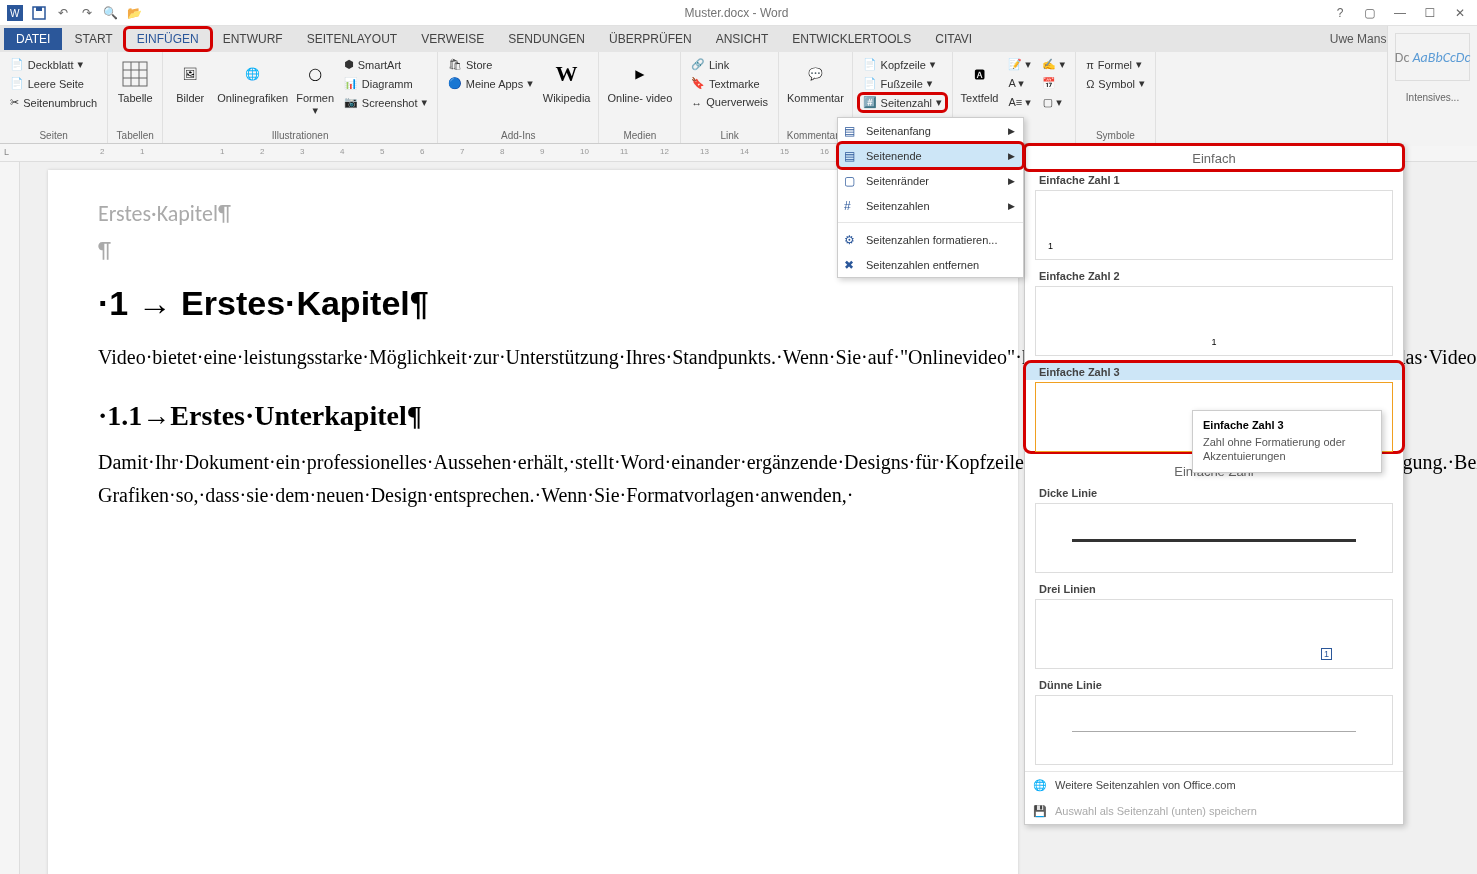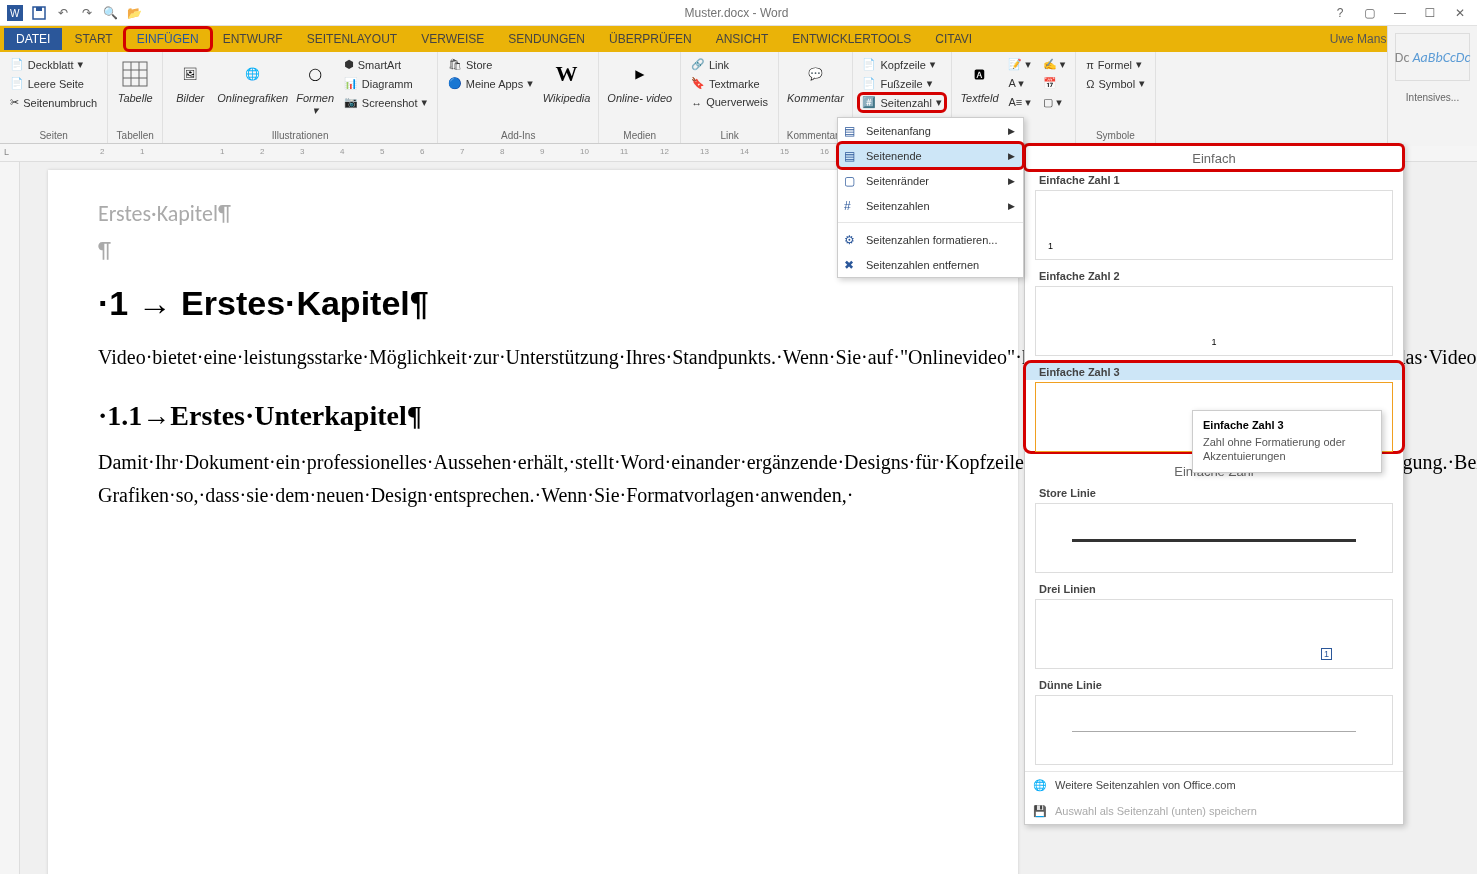--- a/index.html
+++ b/index.html
@@ -7,37 +7,37 @@
   
   
   .titlebar { background: #fff; height: 26px; display: flex; align-items: center; padding: 0 6px; border-bottom: 1px solid #e1e1e1;}
   .qa { display:flex; gap:6px; align-items:center; }
   .qa-icon { width: 18px; height:18px; display:flex; align-items:center; justify-content:center; color:#666; }
   .title { flex:1; text-align:center; color:#737373; font-size:12px; }
   .winbtns { display:flex; gap:8px; color:#666; align-items:center;}
   .winbtn { width:22px; text-align:center; }
   
   
-  .tabs { display:flex; align-items:center; height:26px; background:#eab308; padding-left:4px; }
+  .tabs { display:flex; align-items:center; height:26px; background:#e5e5e5; padding-left:4px; }
   .tab { padding: 4px 12px; font-size:12px; color:#444; cursor:pointer; }
   .tab.datei { background:#2b579a; color:#fff; text-transform:uppercase;}
   .tab.active { color:#2b579a; }
   .tabs .user { margin-left:auto; margin-right:8px; color:#555; display:flex; align-items:center; gap:6px;}
   .avatar { width:22px; height:22px; background:#f0f0f0; border:1px solid #ccc; display:flex; align-items:center; justify-content:center;}
   
   .highlight-red { outline:3px solid #d40000; outline-offset: -1px; border-radius:4px;}
   
   
   .ribbon { background:#f3f3f3; height:92px; display:flex; border-bottom:1px solid #ccc; position:relative;}
   .group { border-right:1px solid #e0e0e0; padding: 4px 6px 2px 6px; display:flex; flex-direction:column; justify-content:space-between; align-items:center;}
   .group-items { display:flex; gap:4px; flex:1; align-items:flex-start;}
   .group-label { font-size:10px; color:#666; text-align:center; padding-top:2px;}
   .btn-lg { display:flex; flex-direction:column; align-items:center; width:auto; min-width:42px; padding:2px; gap:2px; cursor:pointer;}
   .btn-lg .ico { width:32px; height:32px; display:flex; align-items:center; justify-content:center;}
-  .btn-lg .lbl { font-size:11px; color:#333; text-align:center; line-height:1.1;font-style:italic;}
+  .btn-lg .lbl { font-size:11px; color:#333; text-align:center; line-height:1.1;}
   .btn-sm { display:flex; align-items:center; gap:4px; font-size:11px; color:#333; padding:2px 4px; cursor:pointer; white-space:nowrap;}
   .col { display:flex; flex-direction:column; gap:2px; justify-content:flex-start;}
   
   
   .ruler { height:18px; background:#f5f5f5; border-bottom:1px solid #ddd; position:relative; font-size:8px; color:#999; overflow:hidden;}
   .ruler span { position:absolute; top:3px; }
   .ruler-marker { position:absolute; left:4px; top:2px; font-size:9px; color:#888;}
   
   
   .doc-wrap { background:#f0f0f0; height:730px; display:flex; position:relative;}
@@ -350,21 +350,21 @@
       </div>
   </div>
   <div class="opt hover highlight-red" style="border-radius:6px;">
     <div class="opt-label">Einfache Zahl 3</div>
     <div class="preview">
         <span class="num" style="right:12px;">1</span>
       </div>
   </div>
   <div class="hdr">Einfache Zahl</div>
   <div class="opt">
-    <div class="opt-label">Store Linie</div>
+    <div class="opt-label">Dicke Linie</div>
     <div class="preview">
         <div class="line" style="top:35px;height:3px;background:#333;"></div>
       </div>
   </div>
   <div class="opt">
     <div class="opt-label">Drei Linien</div>
     <div class="preview">
         <span class="num" style="right:60px;color:#2b579a;border:1px solid #2b579a;padding:0 2px;">1</span>
       </div>
   </div>

